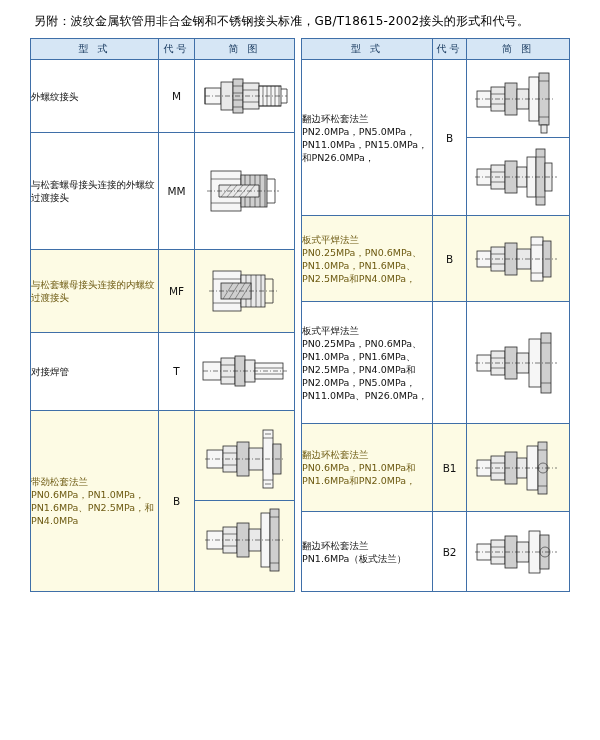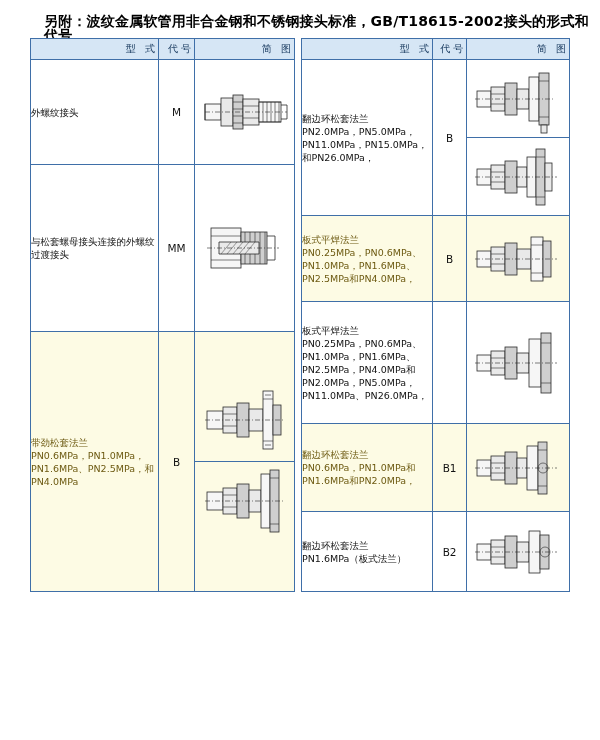--- a/index.html
+++ b/index.html
@@ -16,28 +16,27 @@
     overflow: hidden;
   }
   #page {
     position: absolute;
     left: 0; top: 0;
     width: 600px;
     height: 740px;
   }
   #title {
     position: absolute;
-    left: 44px;
+    left: 34px;
     top: 14px;
     width: 545px;
-    font-size: 14px;
+    font-size: 12px;
     line-height: 14px;
     color: #000;
     letter-spacing: 0.2px;
-    font-weight: bold;
   }
   #tables {
     position: absolute;
     left: 30px;
     top: 38px;
     width: 540px;
     display: flex;
     gap: 6px;
   }
   table.spec {
@@ -51,21 +50,21 @@
     border: 1px solid #3f6fa8;
     padding: 0;
     vertical-align: middle;
   }
   table.spec thead th {
     background: #d6e6f5;
     height: 20px;
     font-size: 10px;
     font-weight: normal;
     color: #1b3c61;
-    text-align: right;
+    text-align: center;
     letter-spacing: 3px;
   }
   td.txt {
     font-size: 9.5px;
     line-height: 13px;
     padding: 4px 6px;
     color: #111;
   }
   td.code {
     text-align: center;
@@ -153,21 +152,57 @@
                 <path class="ln2" d="M48 18 L48 50 M53 18 L53 50 M58 18 L58 50 M63 18 L63 50 M68 18 L68 50"></path>
                 <path class="bodyf" d="M22 28 L62 28 L62 40 L22 40 Z"></path>
                 <path class="hatch" d="M24 40 L34 28 M30 40 L40 28 M36 40 L46 28 M42 40 L52 28 M48 40 L58 28"></path>
                 <path class="ln" d="M70 22 L78 22 L78 46 L70 46"></path>
                 <path class="ln2" d="M10 34 L82 34" stroke-dasharray="5,2,1,2"></path>
               </svg>
             </div>
           </td>
         </tr>
 
-
+        <tr class="hl" style="height:82px">
+          <td class="txt">与松套螺母接头连接的内螺纹过渡接头</td>
+          <td class="code">MF</td>
+          <td class="fig">
+            <div class="figwrap">
+              <svg width="96" height="64" viewBox="0 0 96 64">
+                <rect class="lightf" x="16" y="12" width="28" height="40"></rect>
+                <path class="ln2" d="M16 20 L44 20 M16 44 L44 44"></path>
+                <rect class="bodyf" x="44" y="16" width="24" height="32"></rect>
+                <path class="ln2" d="M49 16 L49 48 M54 16 L54 48 M59 16 L59 48 M64 16 L64 48"></path>
+                <rect class="darkf" x="24" y="24" width="30" height="16"></rect>
+                <path class="hatch" d="M26 40 L36 24 M32 40 L42 24 M38 40 L48 24 M44 40 L54 24"></path>
+                <path class="ln" d="M68 20 L76 20 L76 44 L68 44"></path>
+                <path class="ln2" d="M12 32 L80 32" stroke-dasharray="5,2,1,2"></path>
+              </svg>
+            </div>
+          </td>
+        </tr>
+
+        <tr style="height:78px">
+          <td class="txt">对接焊管</td>
+          <td class="code">T</td>
+          <td class="fig">
+            <div class="figwrap">
+              <svg width="96" height="58" viewBox="0 0 96 58">
+                <rect class="lightf" x="6" y="20" width="18" height="18"></rect>
+                <rect class="bodyf" x="24" y="16" width="14" height="26"></rect>
+                <path class="ln2" d="M24 23 L38 23 M24 35 L38 35"></path>
+                <rect class="darkf" x="38" y="14" width="10" height="30"></rect>
+                <rect class="bodyf" x="48" y="18" width="10" height="22"></rect>
+                <rect class="lightf" x="58" y="21" width="28" height="16"></rect>
+                <path class="ln2" d="M58 26 L86 26 M58 32 L86 32"></path>
+                <path class="ln2" d="M6 29 L90 29" stroke-dasharray="5,2,1,2"></path>
+              </svg>
+            </div>
+          </td>
+        </tr>
 
         <tr class="hl" style="height:180px">
           <td class="txt" style="white-space:pre-line">带劲松套法兰
 PN0.6MPa，PN1.0MPa，PN1.6MPa、PN2.5MPa，和PN4.0MPa</td>
           <td class="code">B</td>
           <td class="fig">
             <div style="display:flex;flex-direction:column;height:100%;">
               <div class="figwrap" style="flex:1;border-bottom:1px solid #3f6fa8;">
                 <svg width="96" height="80" viewBox="0 0 96 80">
                   <rect class="lightf" x="10" y="30" width="16" height="18"></rect>

